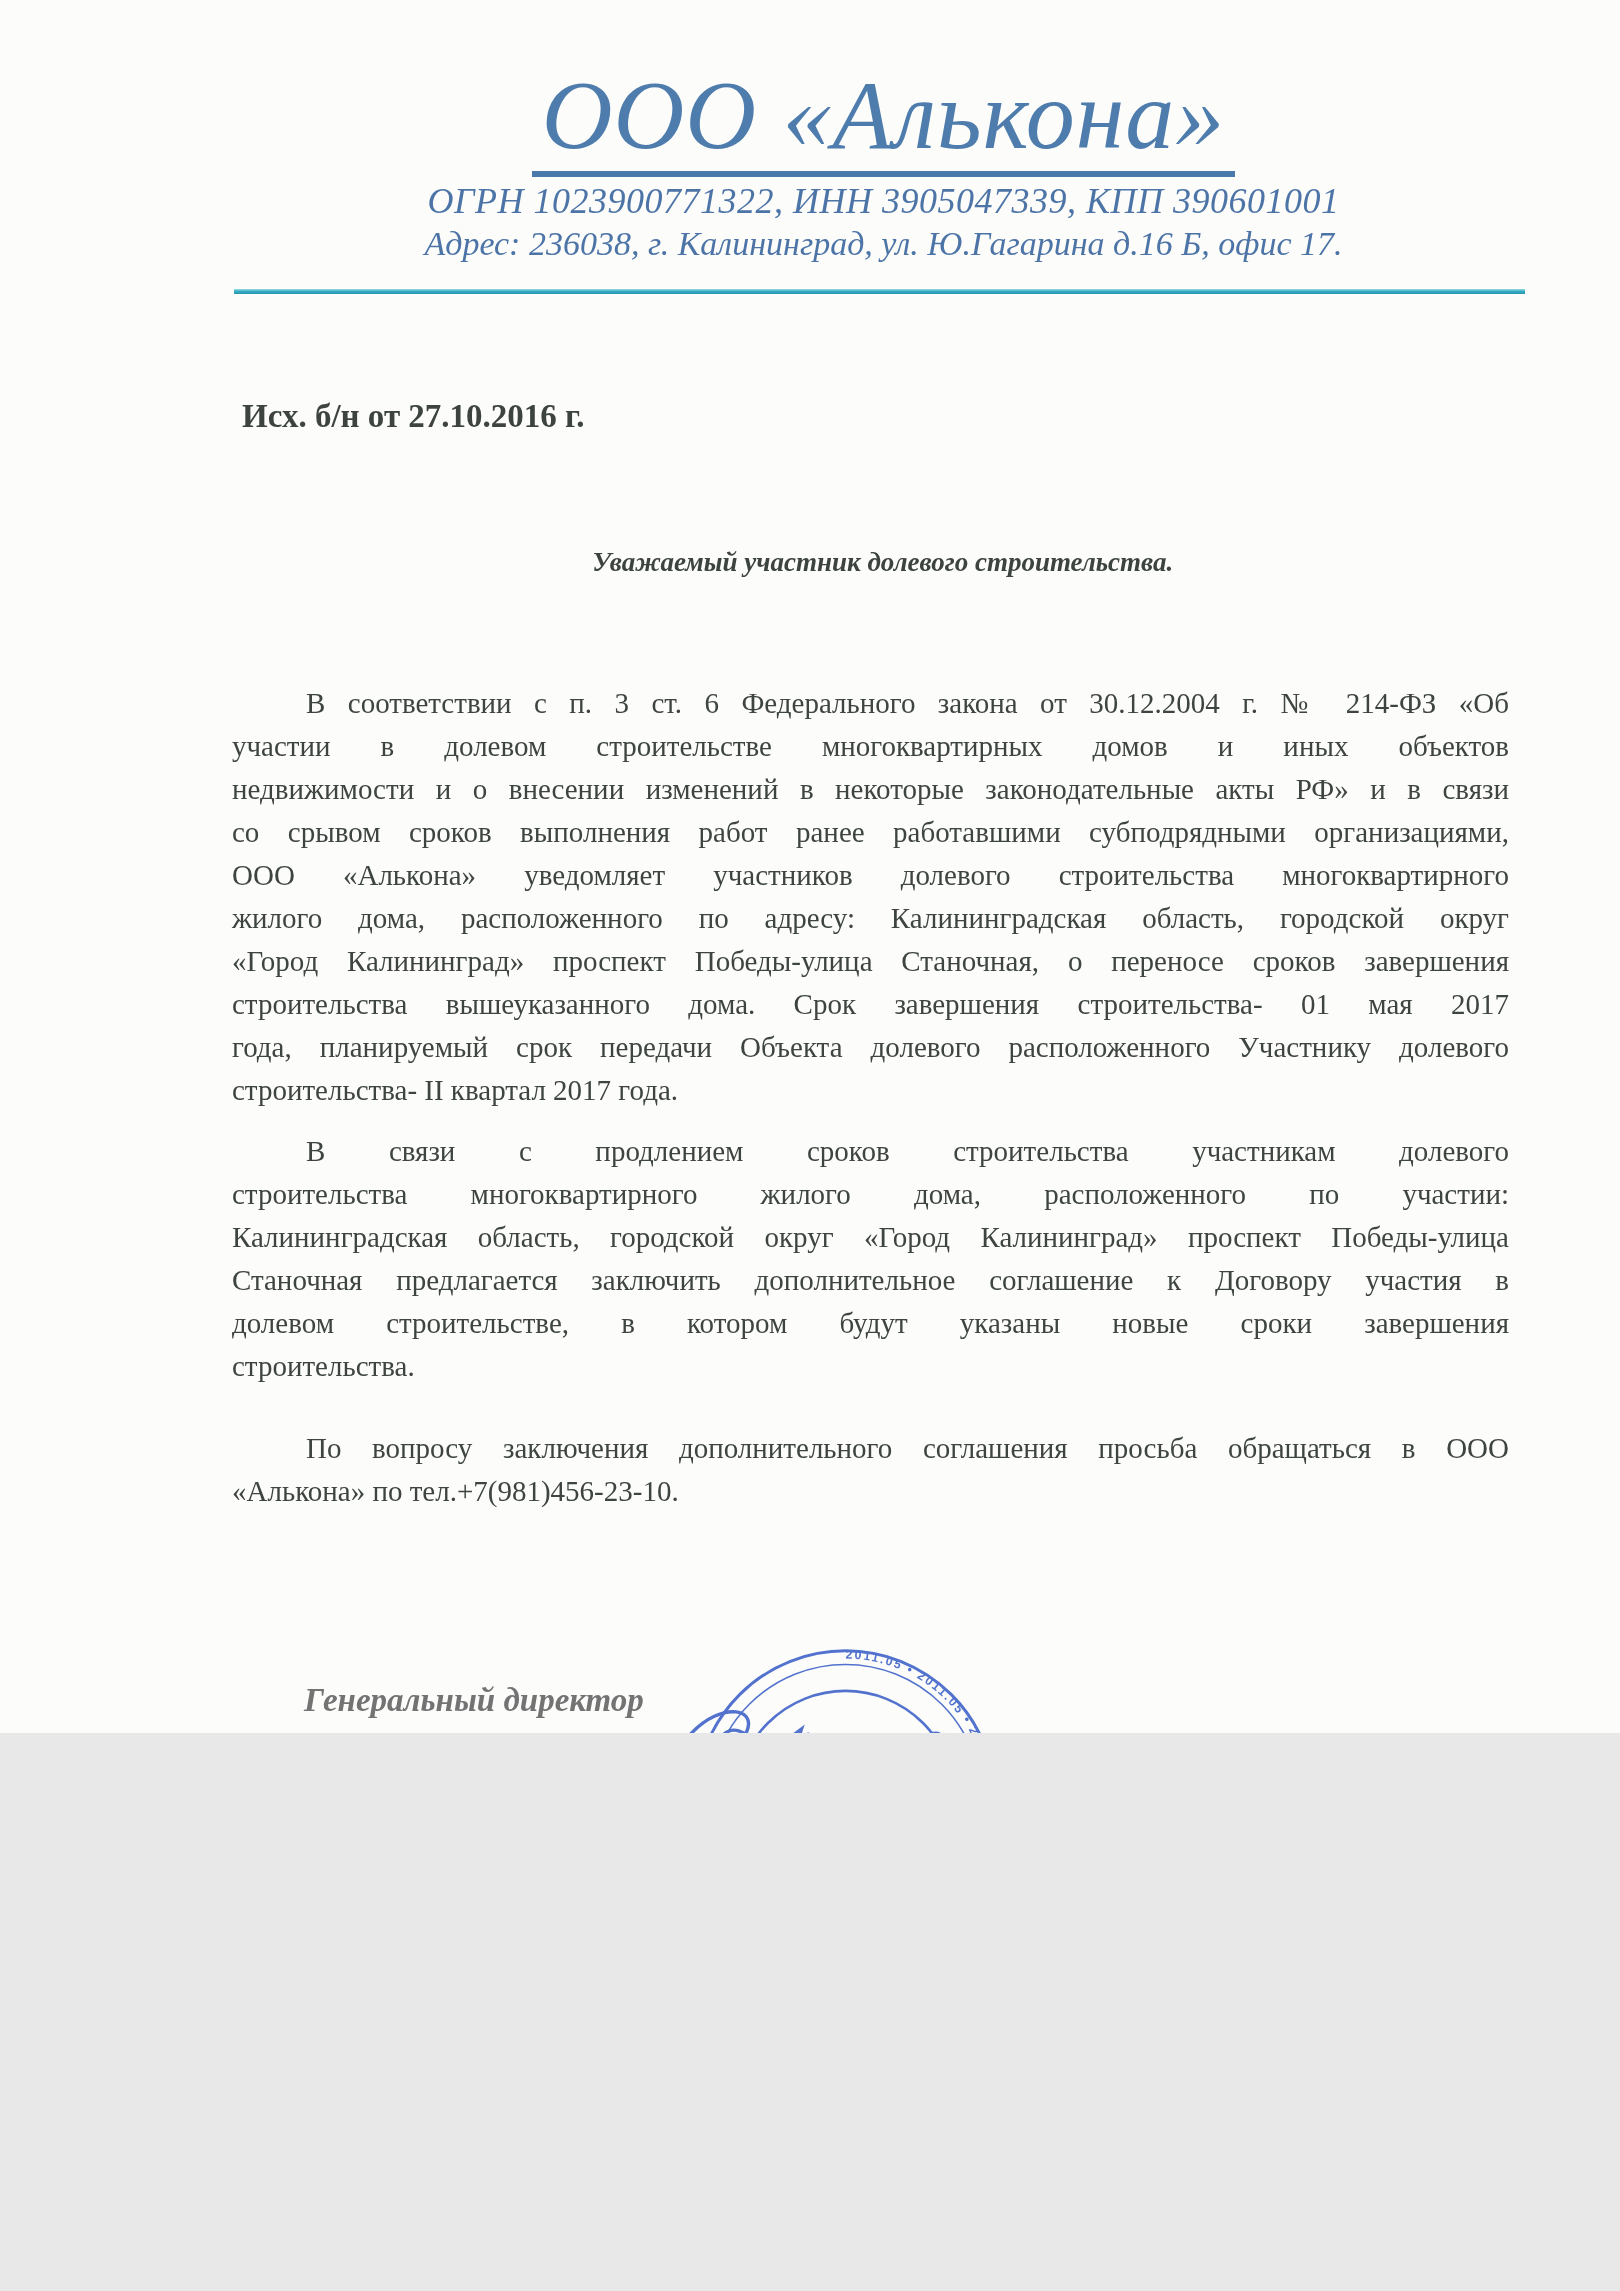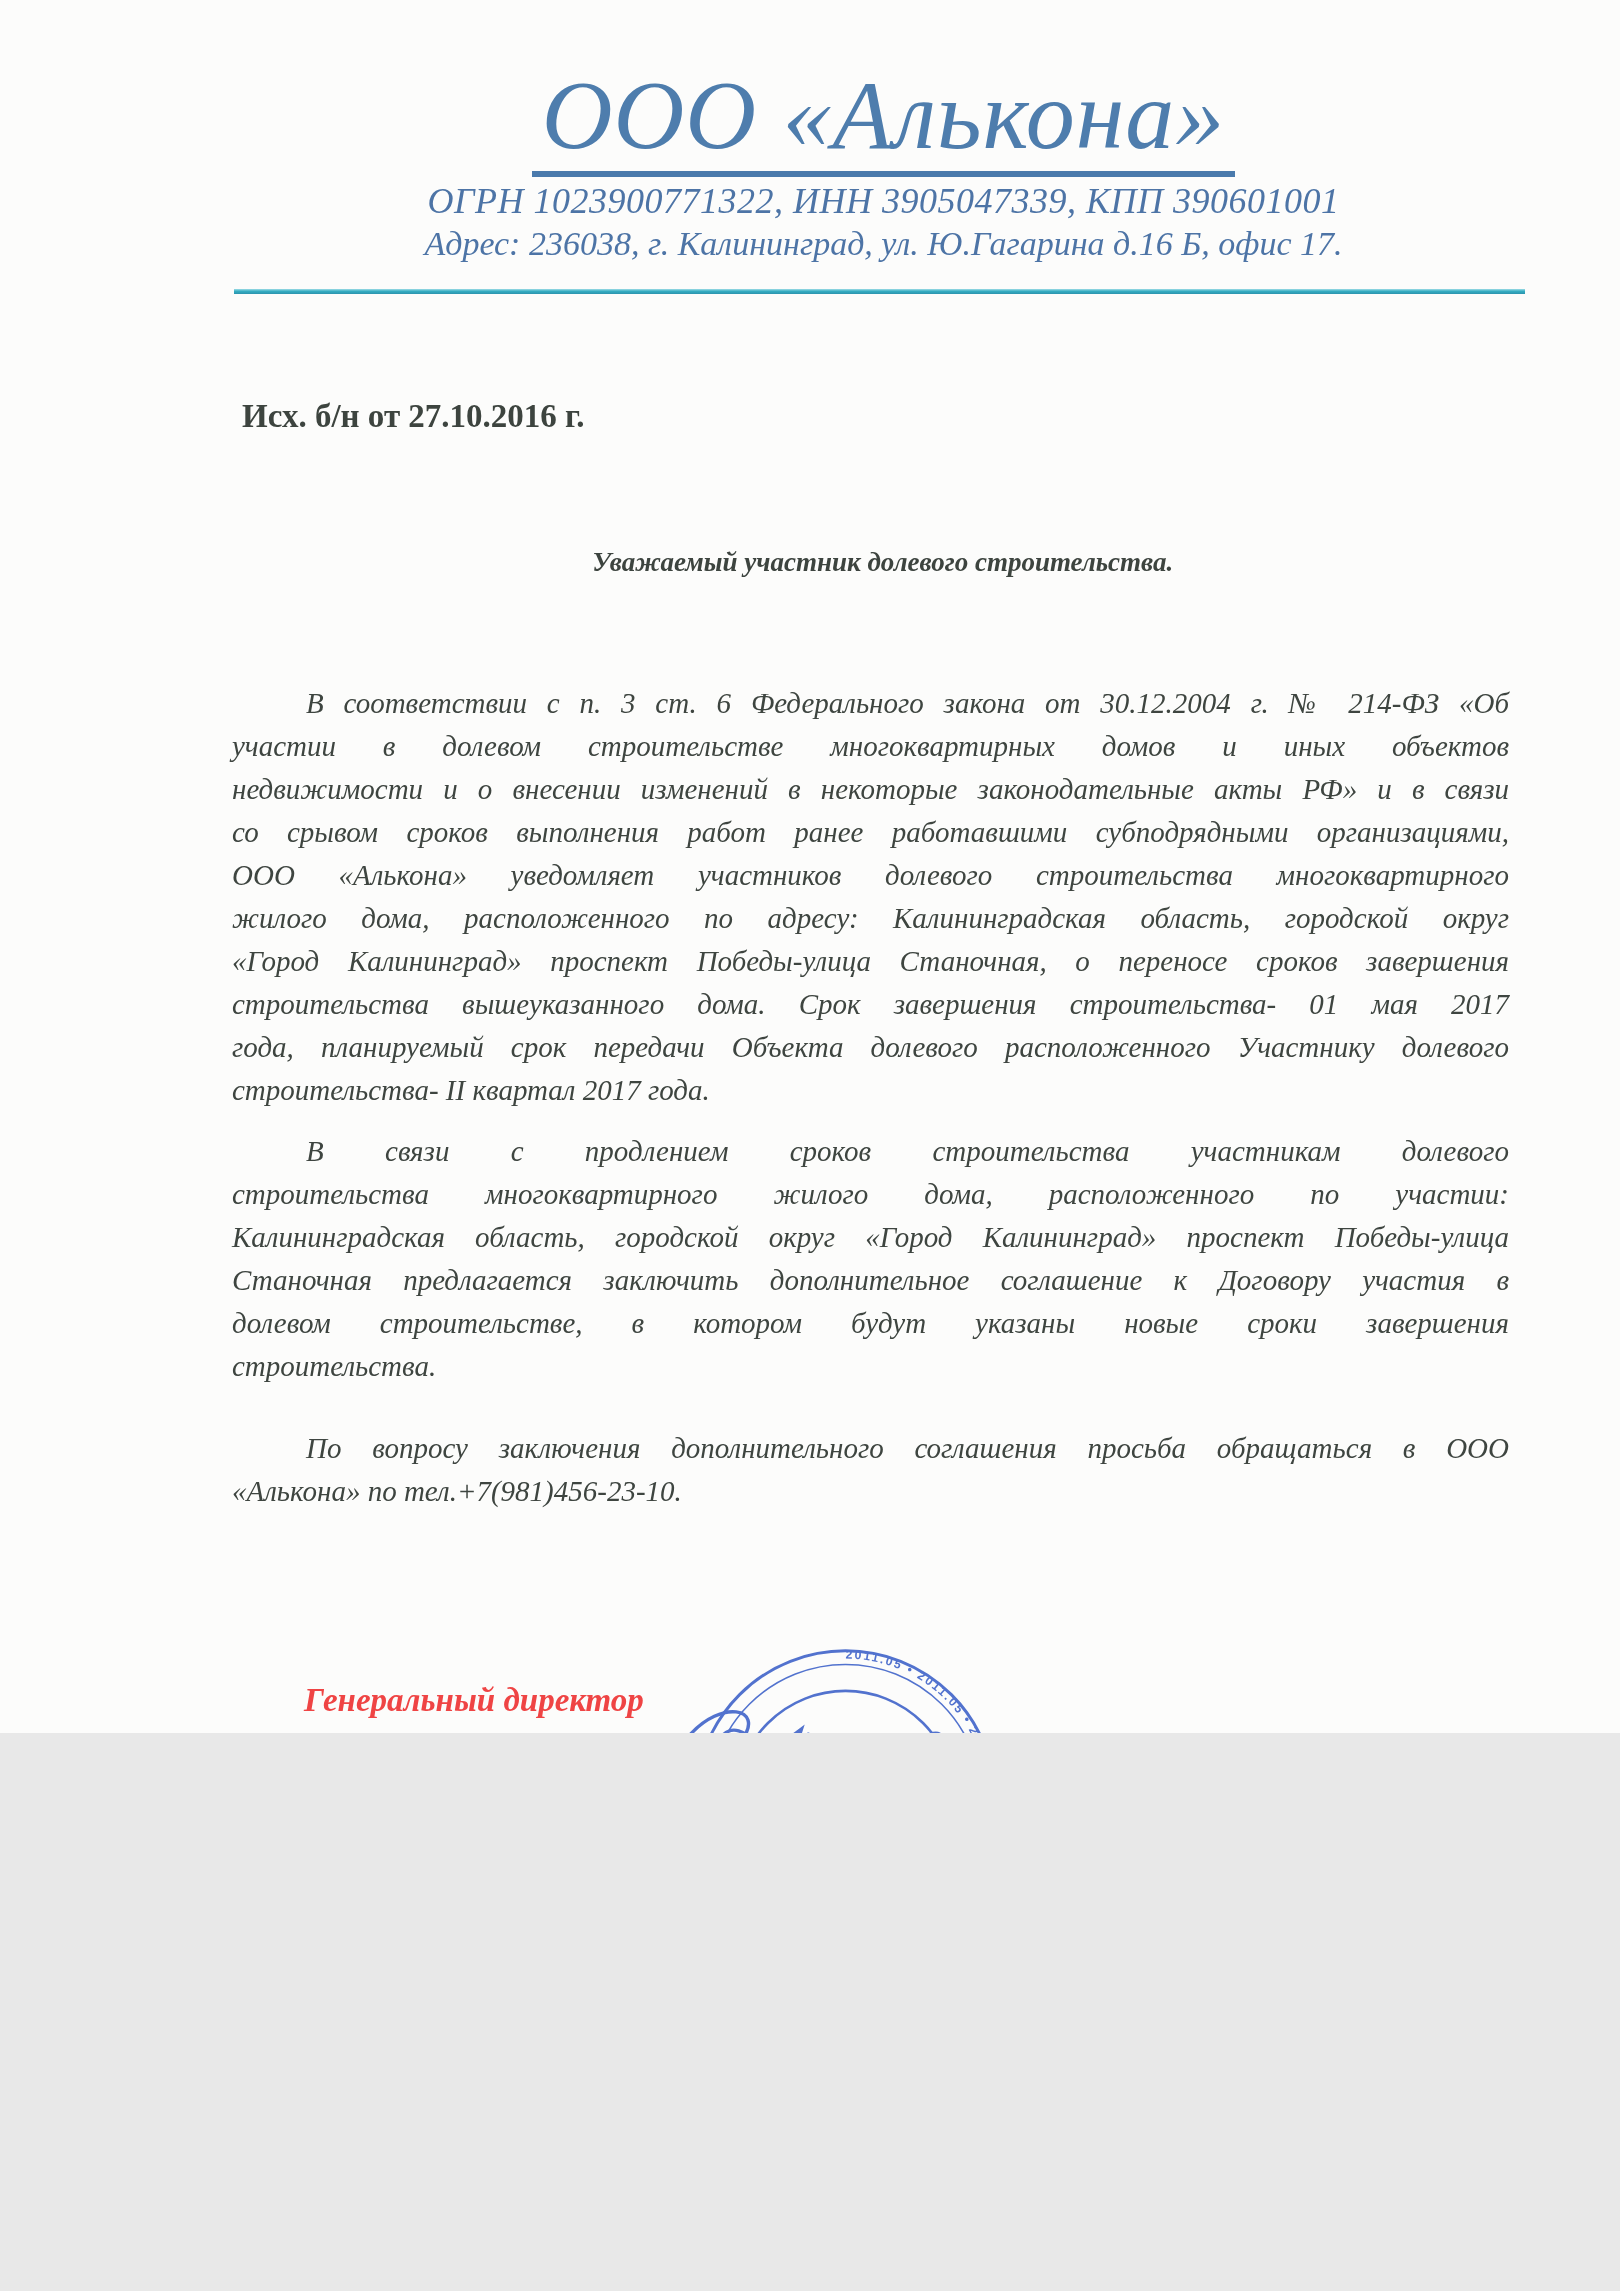--- a/index.html
+++ b/index.html
@@ -30,31 +30,31 @@
     position:absolute; top:398px; left:242px;
     font-weight:bold; font-size:33px; color:#3d443f;
   }
   .salutation {
     position:absolute; top:547px; left:232px; width:1277px; padding-left:24.5px;
     box-sizing:border-box; text-align:center;
     font-weight:bold; font-style:italic; font-size:27px; color:#3d443f;
   }
   .body-text {
     position:absolute; top:682px; left:232px; width:1277px;
-    font-style:italic; font-size:29px; line-height:43px; color:#3e4540;
+    font-size:29px; line-height:43px; color:#3e4540;
   }
   .para .line { text-align:justify; text-align-last:justify; }
   .para .line.first { text-indent:74px; }
   .para .line.last  { text-align-last:left; }
   .para-0 { margin-bottom:17.6px; }
   .para-1 { margin-bottom:39px; }
   
   .sig-title1, .sig-title2 {
     position:absolute; left:304px;
-    font-weight:bold; font-style:italic; font-size:33px; color:#ef4444;
+    font-weight:bold; font-style:italic; font-size:33px; color:#737373;
   }
   .sig-title1 { top:1682px; }
   .sig-title2 { top:1756px; }
   .sig-name {
     position:absolute; left:1037px; top:1770px;
     font-weight:bold; font-style:italic; font-size:36px; color:#3d443f;
   }
   
   .stamp { position:absolute; left:684px; top:1639px; width:323px; height:323px; opacity:0.88; }
   .stamp text, .stamp textPath {

